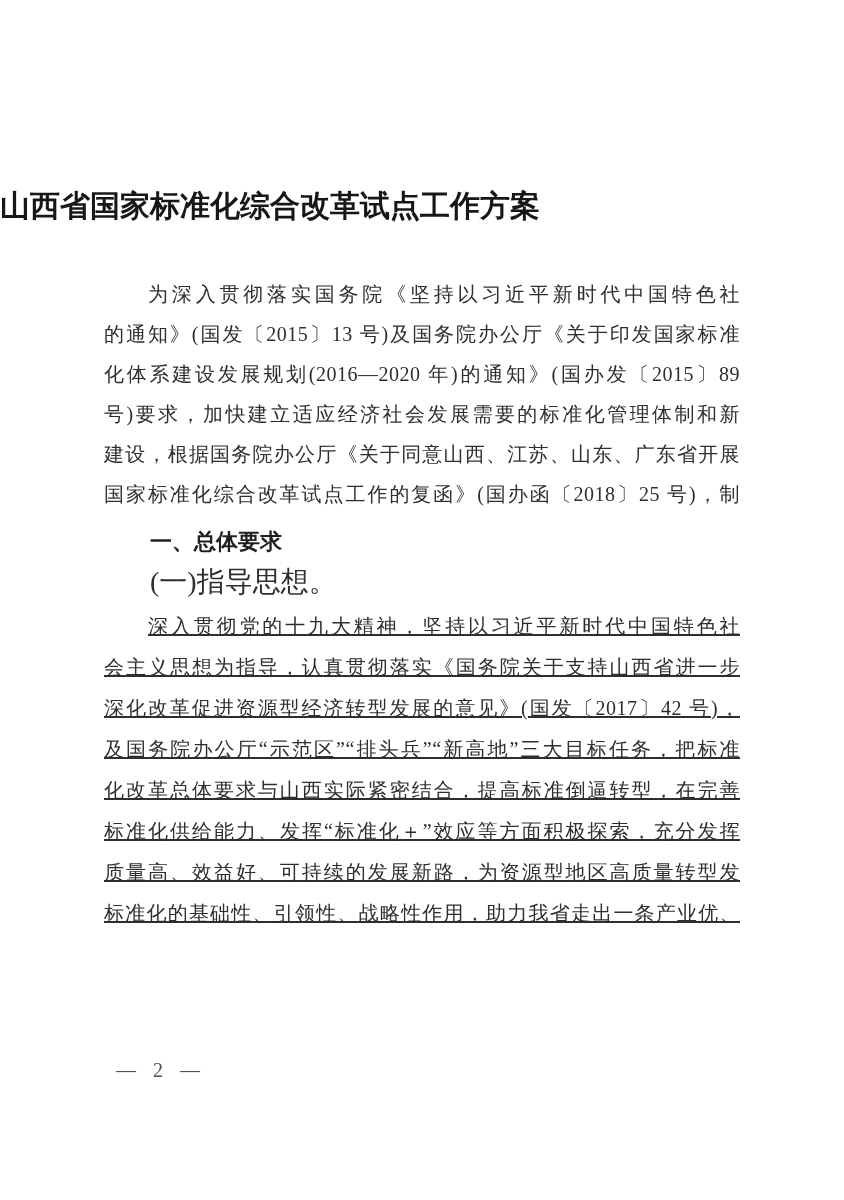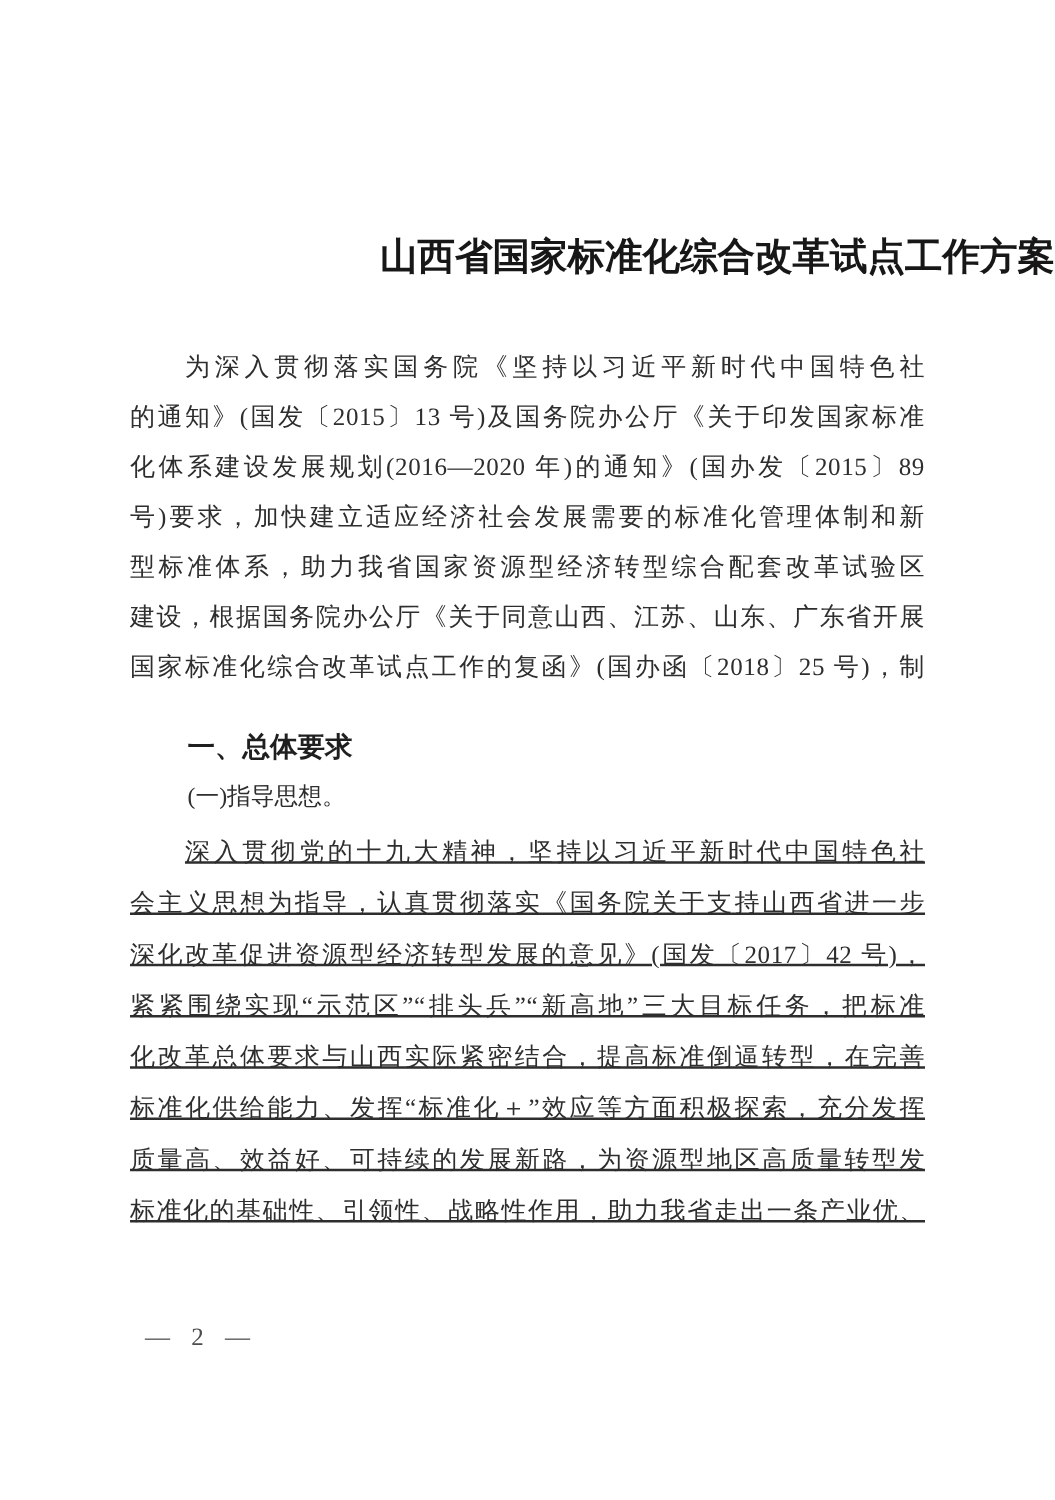--- a/index.html
+++ b/index.html
@@ -14,21 +14,21 @@
     background: #ffffff;
     overflow: hidden;
     font-family: "Liberation Serif", "DejaVu Serif", serif;
     color: #2e2e2e;
   }
   .doc-title {
     position: absolute;
     top: 183px;
     left: 0;
     width: 844px;
-    text-align: right;
+    text-align: left;
     font-size: 30px;
     line-height: 46px;
     font-weight: 700;
     letter-spacing: 0px;
     color: #171717;
     font-family: "Liberation Serif", "DejaVu Serif", serif;
   }
   .content {
     position: absolute;
     top: 274px;
@@ -44,34 +44,34 @@
     text-align-last: justify;
     letter-spacing: 0.5px;
   }
   .jline.first-line {
     padding-left: 44px;
   }
   .jline.last-line {
     text-align-last: left;
   }
   .sec-heading {
-    margin-top: 24px;
+    margin-top: 8px;
     padding-left: 46px;
     line-height: 40px;
     height: 40px;
     font-size: 22px;
     font-weight: 700;
     color: #1f1f1f;
     font-family: "Liberation Sans", "DejaVu Sans", sans-serif;
   }
   .sub-heading {
     padding-left: 46px;
     line-height: 40px;
     height: 40px;
-    font-size: 19px;
+    font-size: 28px;
     color: #2e2e2e;
   }
   .para2 .jline {
     line-height: 41px;
     height: 41px;
     text-decoration: underline;
   }
   .para2 {
     margin-top: 4px;
   }
@@ -93,34 +93,33 @@
 
   <div class="doc-title">山西省国家标准化综合改革试点工作方案</div>
 
   <div class="content">
 
     <div class="para1">
       <div class="jline first-line">为深入贯彻落实国务院《坚持以习近平新时代中国特色社</div>
       <div class="jline">的通知》(国发〔2015〕13 号)及国务院办公厅《关于印发国家标准</div>
       <div class="jline">化体系建设发展规划(2016—2020 年)的通知》(国办发〔2015〕89</div>
       <div class="jline">号)要求，加快建立适应经济社会发展需要的标准化管理体制和新</div>
-      <div class="jline">型标准体系，助力我省国家资源型经济转型综合配套改革试验区</div>
       <div class="jline">建设，根据国务院办公厅《关于同意山西、江苏、山东、广东省开展</div>
       <div class="jline">国家标准化综合改革试点工作的复函》(国办函〔2018〕25 号)，制</div>
     </div>
 
     <div class="sec-heading">一、总体要求</div>
 
     <div class="sub-heading">(一)指导思想。</div>
 
     <div class="para2">
       <div class="jline first-line">深入贯彻党的十九大精神，坚持以习近平新时代中国特色社</div>
       <div class="jline">会主义思想为指导，认真贯彻落实《国务院关于支持山西省进一步</div>
       <div class="jline">深化改革促进资源型经济转型发展的意见》(国发〔2017〕42 号)，</div>
-      <div class="jline">紧紧围绕实现“示范区”“排头兵”“新高地”三大目标任务，把标准</div>
+      <div class="jline">及国务院办公厅“示范区”“排头兵”“新高地”三大目标任务，把标准</div>
       <div class="jline">化改革总体要求与山西实际紧密结合，提高标准倒逼转型，在完善</div>
       <div class="jline">标准化供给能力、发挥“标准化＋”效应等方面积极探索，充分发挥</div>
       <div class="jline">质量高、效益好、可持续的发展新路，为资源型地区高质量转型发</div>
       <div class="jline">标准化的基础性、引领性、战略性作用，助力我省走出一条产业优、</div>
     </div>
 
   </div>
 
   <div class="page-footer">— 2 —</div>
 

